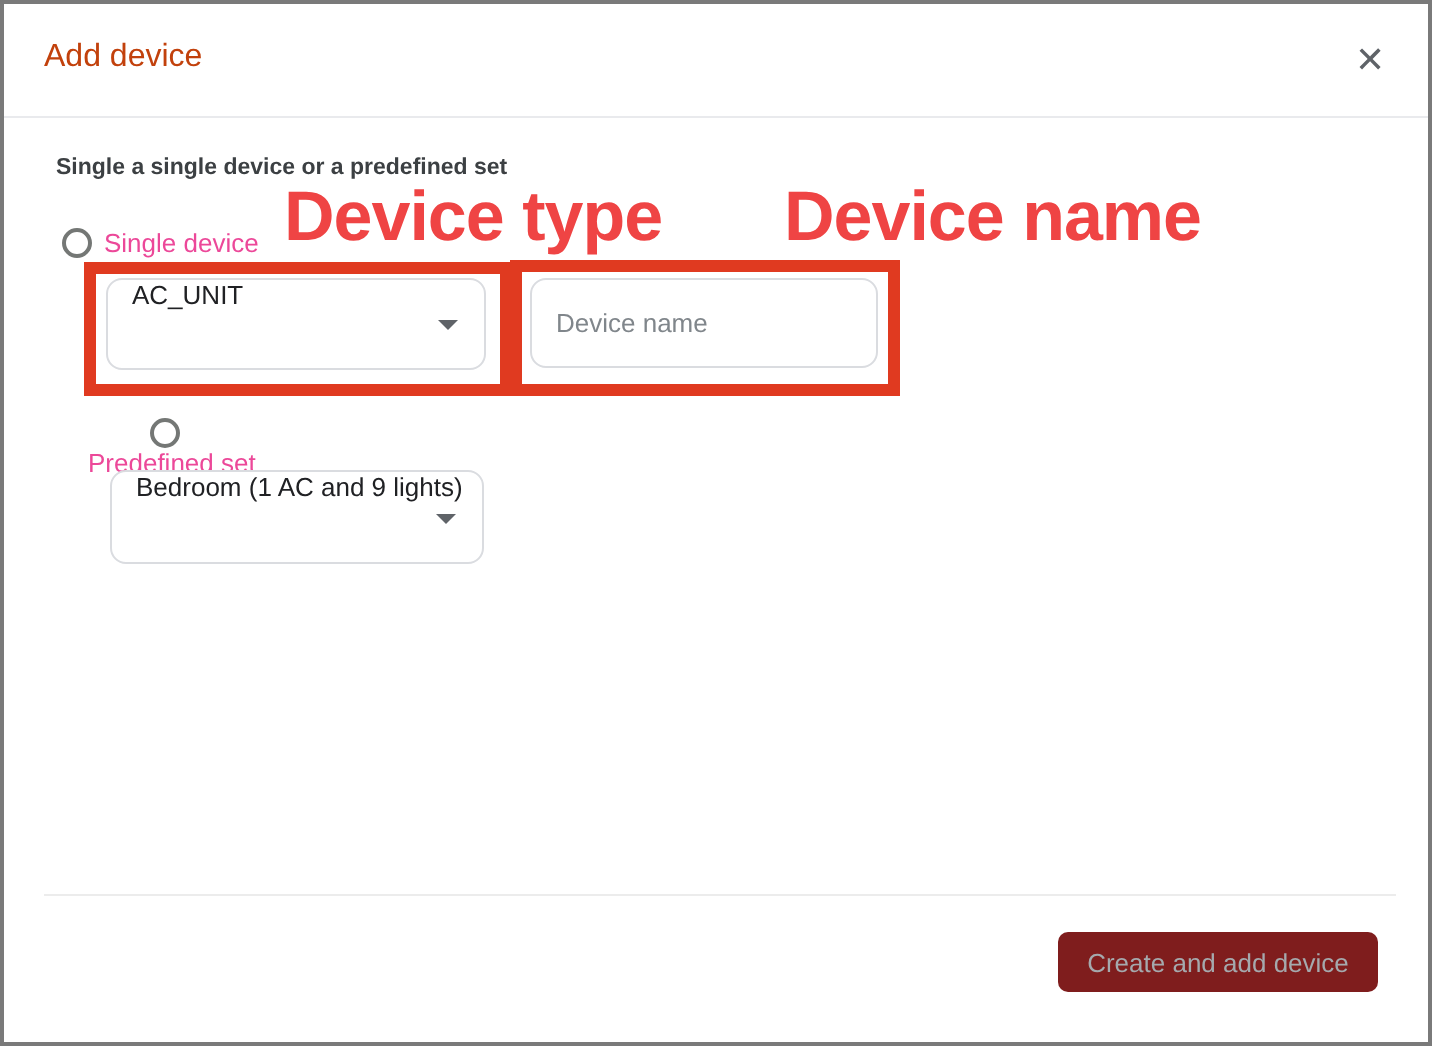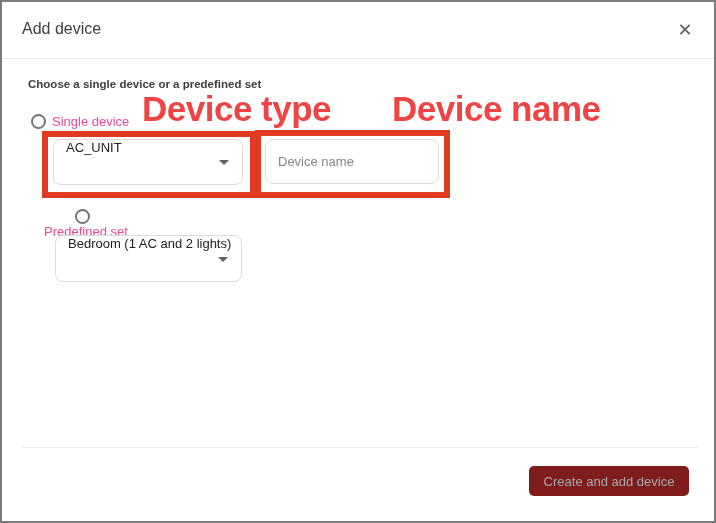--- a/index.html
+++ b/index.html
@@ -2,21 +2,21 @@
 <html><head>
 <meta charset="utf-8">
 <style>
   html,body{margin:0;padding:0;background:#fff;font-family:"Liberation Sans",sans-serif;}
   .dialog{
     position:relative;width:716px;height:523px;box-sizing:border-box;
     background:#ffffff;border:2px solid #7a7a7a;overflow:hidden;
   }
   
   .header{position:absolute;left:0;top:0;width:100%;height:57px;border-bottom:1px solid #e9eaed;box-sizing:border-box;}
-  .title{position:absolute;left:20px;top:18px;font-size:16px;color:#404040;}
+  .title{position:absolute;left:20px;top:18px;font-size:16px;color:#c2410c;}
   .close{
     position:absolute;right:18px;top:17px;width:22px;height:22px;
     font-size:18px;line-height:22px;text-align:center;color:#5f6368;cursor:pointer;
   }
   
   .section-label{position:absolute;left:26px;top:76px;font-size:11.5px;font-weight:bold;color:#3c4043;}
   .radio-row{position:absolute;display:flex;align-items:center;cursor:pointer;}
   .radio-circle{
     width:15px;height:15px;box-sizing:border-box;border:2px solid #747775;border-radius:50%;
     background:#fff;flex:0 0 auto;
@@ -66,41 +66,41 @@
 </head>
 <body>
 
 <div class="dialog">
 
   <div class="header">
     <div class="title">Add device</div>
     <div class="close">✕</div>
   </div>
 
-  <div class="section-label">Choose a single device or a predefined set</div>
+  <div class="section-label">Single a single device or a predefined set</div>
 
   <div class="radio-row" id="radio-row-single">
     <span class="radio-circle"></span>
     <span class="radio-label">Single device</span>
   </div>
 
   <div class="dropdown" id="dropdown-type">
     <span class="dd-value">AC_UNIT</span>
     <span class="caret"></span>
   </div>
 
   <input class="text-input" type="text" placeholder="Device name" style="">
 
   <div class="radio-row" id="radio-row-predef">
     <span class="radio-circle"></span>
     <span class="radio-label">Predefined set</span>
   </div>
 
   <div class="dropdown" id="dropdown-predef">
-    <span class="dd-value">Bedroom (1 AC and 2 lights)</span>
+    <span class="dd-value">Bedroom (1 AC and 9 lights)</span>
     <span class="caret"></span>
   </div>
 
   <div class="ann-text" id="ann-text-type">Device type</div>
   <div class="ann-text" id="ann-text-name">Device name</div>
   <div class="ann-box" id="ann-box-type"></div>
   <div class="ann-box" id="ann-box-name"></div>
 
   <div class="footer-divider"></div>
   <button class="submit-btn">Create and add device</button>

